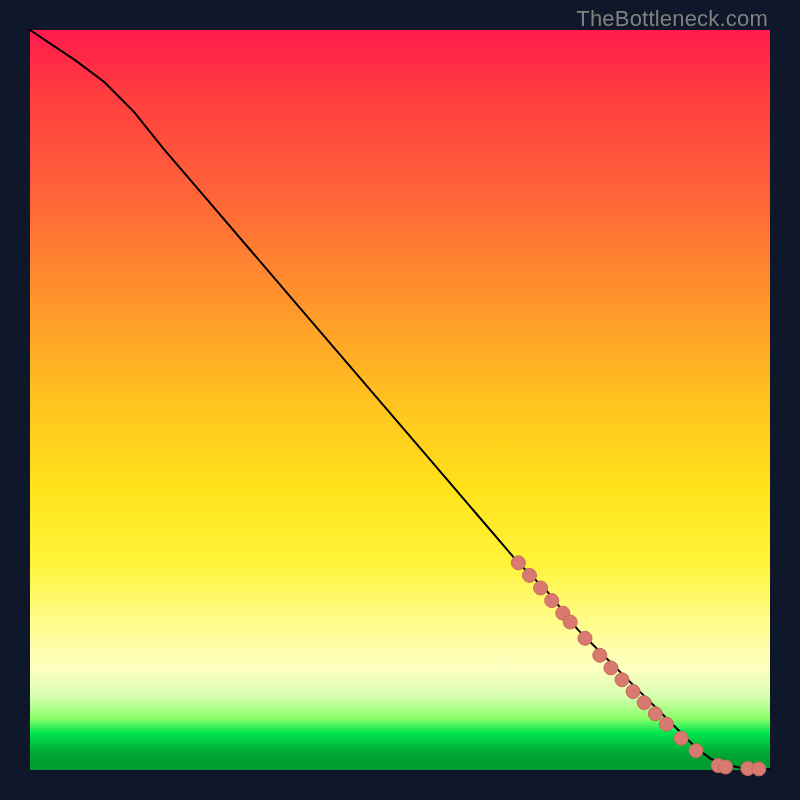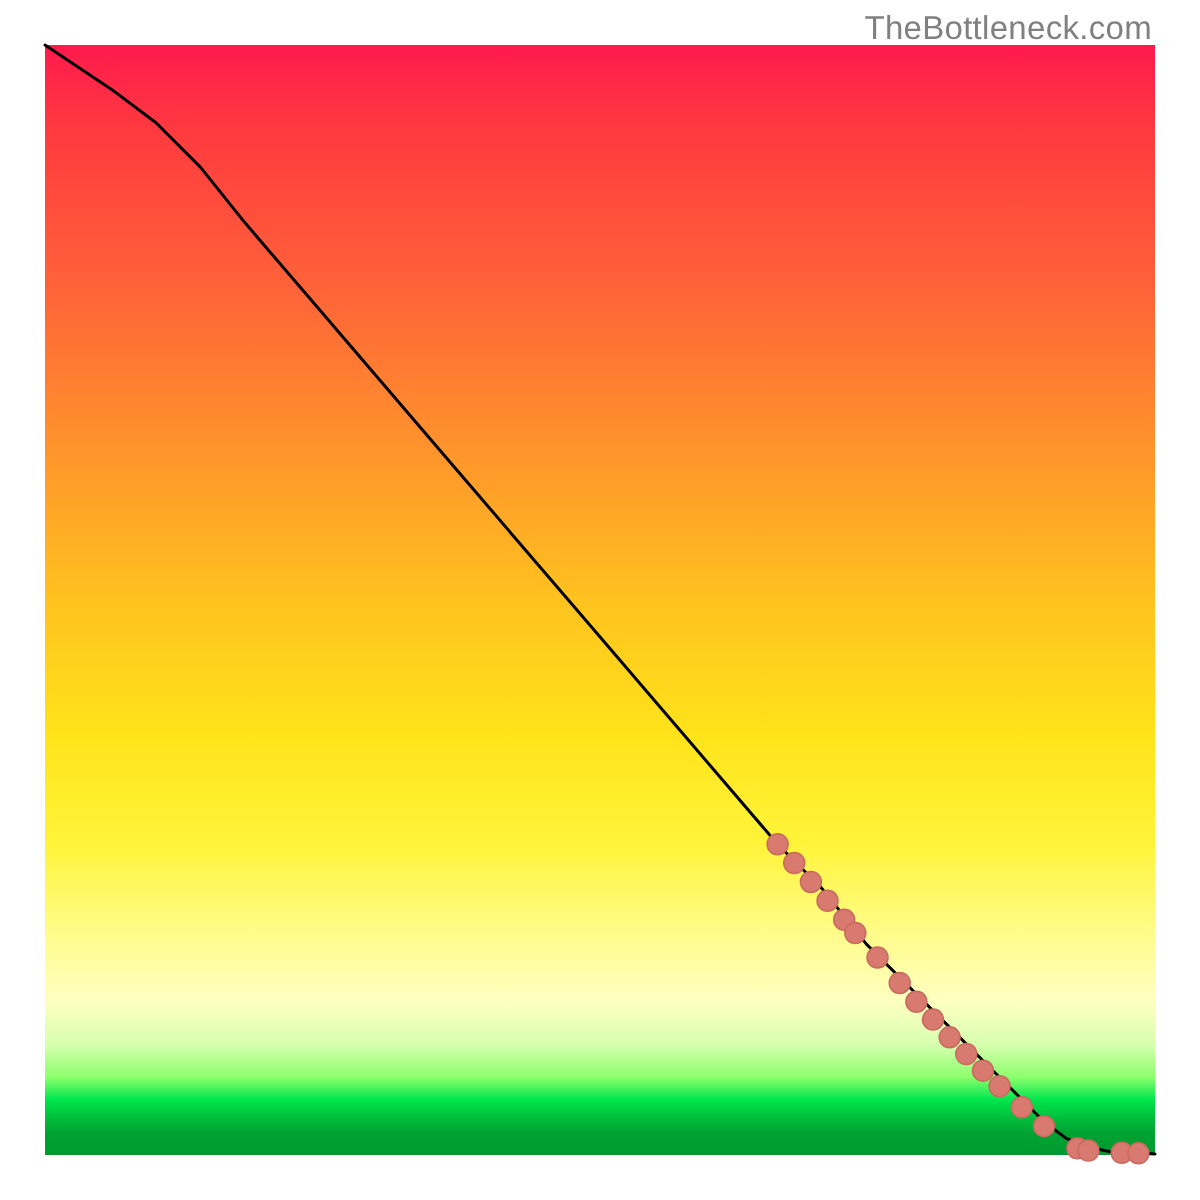--- a/index.html
+++ b/index.html
@@ -8,21 +8,21 @@
     width: 800px;
     height: 800px;
     overflow: hidden;
     background: #000;
     font-family: Arial, Helvetica, sans-serif;
   }
   .stage {
     position: relative;
     width: 800px;
     height: 800px;
-    background: #ffffff;
+    background: #0f172a;
   }
   .plot-area {
     position: absolute;
     left: 30px;
     top: 30px;
     width: 740px;
     height: 740px;
     
     background: linear-gradient(
       to bottom,

